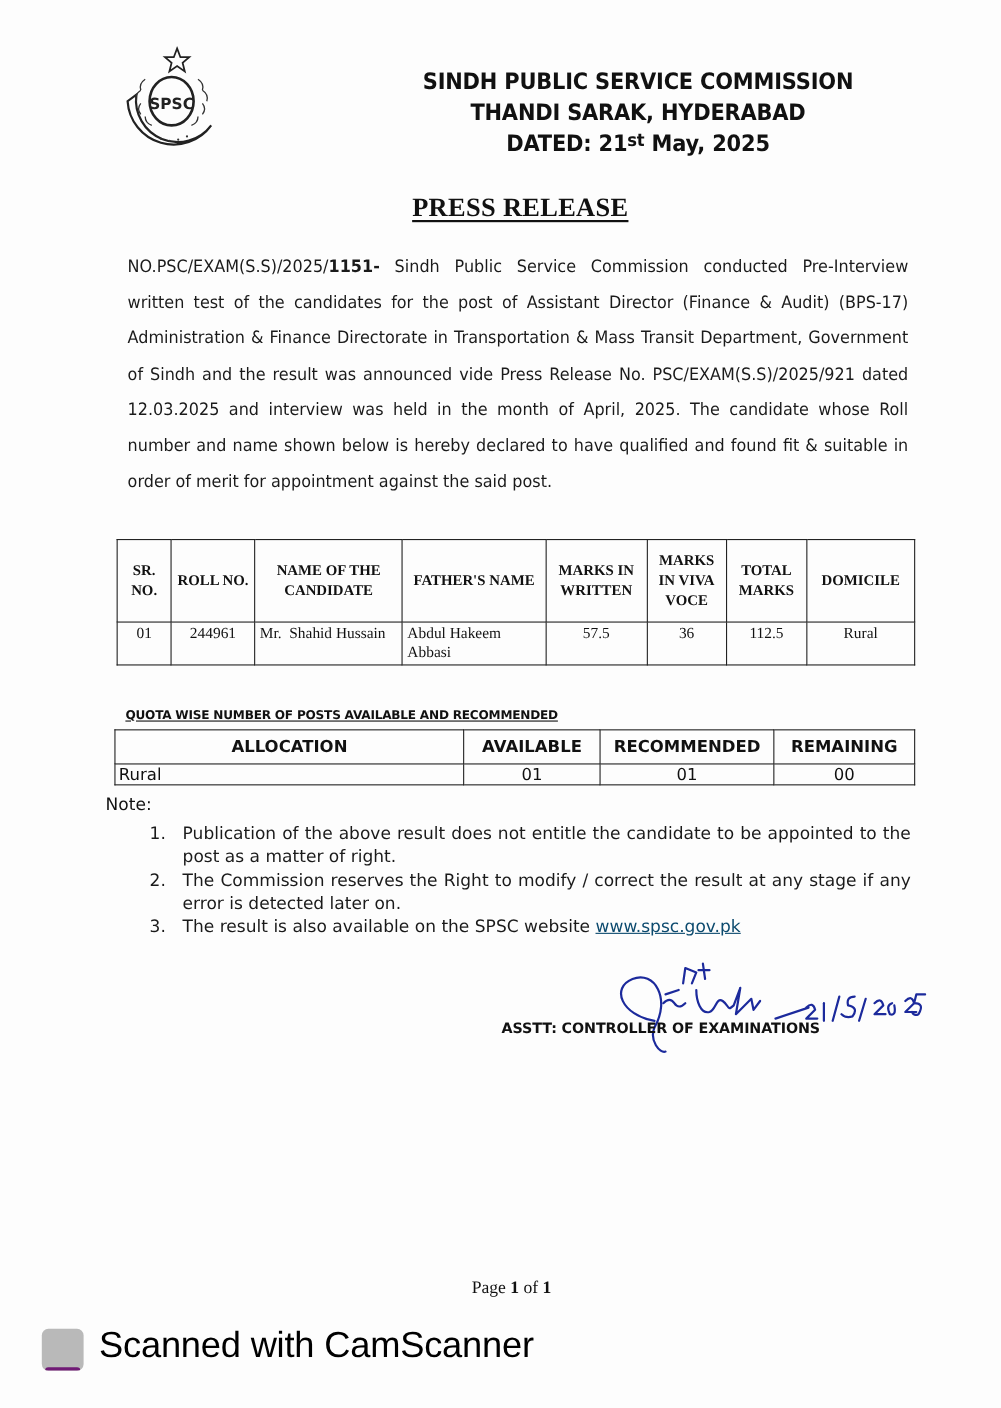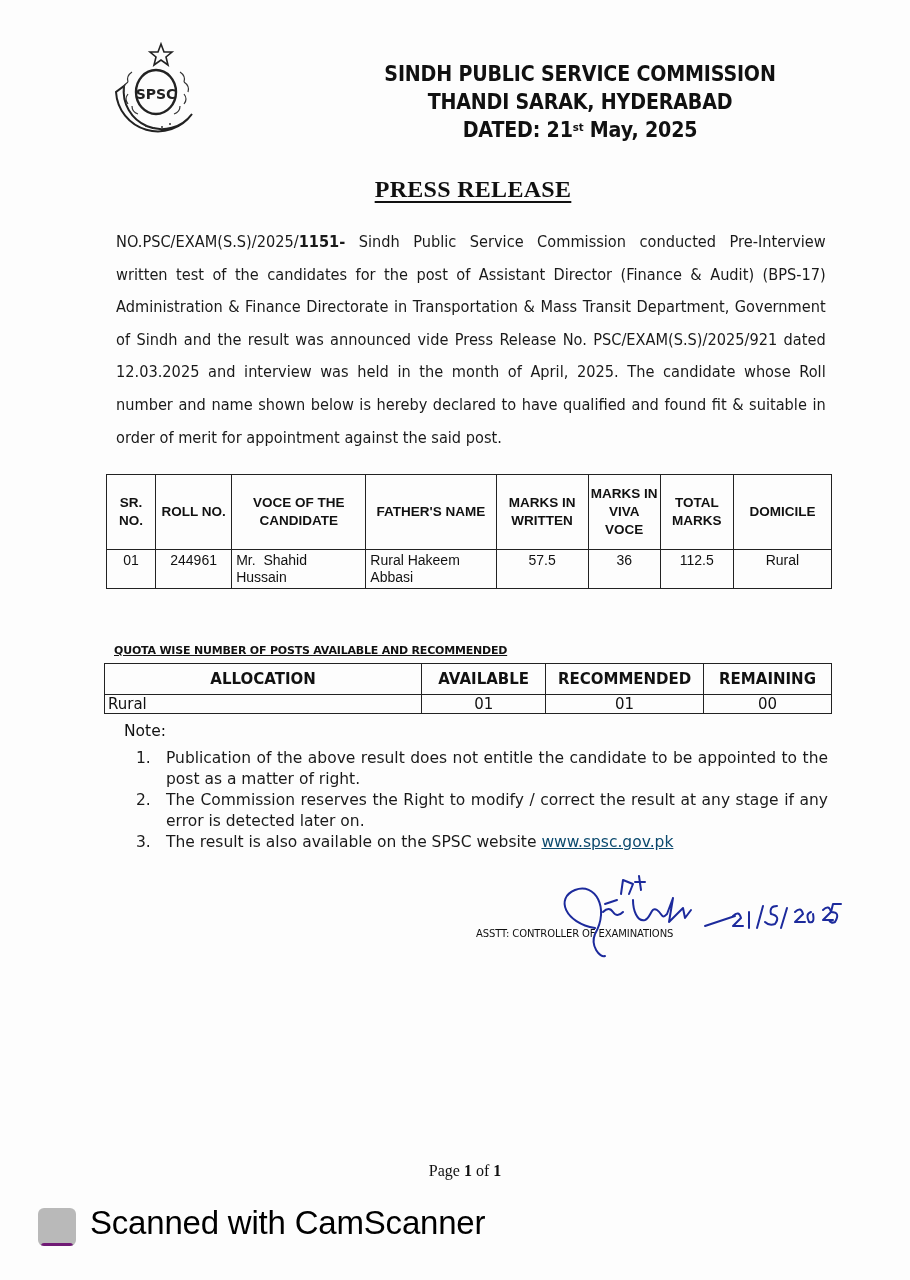--- a/index.html
+++ b/index.html
@@ -14,41 +14,41 @@
   
   .hdr {
     left:300px; width:560px; text-align:center;
     font-family:"DejaVu Sans",sans-serif; font-weight:bold; font-size:20.5px;
     letter-spacing:-0.2px; color:#111; line-height:28px;
     transform:scaleX(0.93); transform-origin:center;
   }
   #hdr1 { top:60px; }
   #hdr2 { top:88px; }
   #hdr3 { top:116px; }
-  .hdr sup { font-size:11px; vertical-align:top; position:relative; top:-2px; }
+  .hdr sup { font-size:16px; vertical-align:top; position:relative; top:-2px; }
   #press-title {
     left:0; width:946px; top:176px; text-align:center;
     font-family:"Liberation Serif","DejaVu Serif",serif; font-weight:bold;
     font-size:24px; text-decoration:underline; text-decoration-thickness:2px;
     text-underline-offset:4px; letter-spacing:0.3px;
   }
   
   #para {
     left:116px; top:226px; width:710px;
     font-family:"DejaVu Sans",sans-serif; font-size:15.5px;
     line-height:32.6px; text-align:justify; color:#1a1a1a;
     transform:scaleX(0.94); transform-origin:left top;
     width:755px;
   }
   #para b { font-weight:bold; }
   
   table { border-collapse:collapse; }
   #result-table {
-    left:106px; top:474px; width:726px;
-    font-family:Liberation Sans, sans-serif; font-size:13px;
+    left:106px; top:490px; width:726px;
+    font-family:Liberation Serif, serif; font-size:13px;
   }
   #result-table th, #result-table td { border:1.6px solid #222; }
   #result-table th {
     font-weight:bold; font-size:13.5px; line-height:18px; text-align:center;
     height:74px; padding:0 2px;
   }
   #result-table td { font-size:14px; height:34px; vertical-align:top; padding:2px 4px; line-height:17px; }
   #result-table td.c { text-align:center; }
   #quota-heading {
     left:114px; top:644px;
@@ -57,35 +57,35 @@
   }
   #quota-table {
     left:104px; top:663px; width:728px;
     font-family:"DejaVu Sans",sans-serif;
     border-radius:16px;
   }
   #quota-table th, #quota-table td { border:1.6px solid #222; }
   #quota-table th { font-size:15px; font-weight:bold; height:30px; text-align:center; padding:0 3px; }
   #quota-table td { font-size:15px; height:18px; padding:0 3px; line-height:18px; }
   #quota-table td.c { text-align:center; }
-  #note-label { left:124px; top:722px; font-size:15.5px; font-family:"DejaVu Sans",sans-serif; }
+  #note-label { left:96px; top:722px; font-size:15.5px; font-family:"DejaVu Sans",sans-serif; }
   #notes {
     left:136px; top:748px; width:692px; margin:0; padding:0; list-style:none;
     font-family:"DejaVu Sans",sans-serif; font-size:15.5px; line-height:21px;
     color:#1a1a1a;
   }
   #notes li { display:flex; margin-bottom:0; }
   #notes .num { width:30px; flex:none; }
   #notes .txt { flex:1; text-align:justify; }
   #notes a { color:#0c4a6e; text-decoration:underline; }
   
   #signature { left:555px; top:868px; width:310px; height:90px; }
   #sign-title {
-    left:476px; top:928px;
-    font-family:"DejaVu Sans",sans-serif; font-weight:normal; font-size:10px; letter-spacing:-0.1px;
+    left:456px; top:928px;
+    font-family:"DejaVu Sans",sans-serif; font-weight:bold; font-size:13px; letter-spacing:-0.1px;
   }
   #page-num {
     left:0; width:930px; top:1162px; text-align:center;
     font-family:"Liberation Serif",serif; font-size:16px;
   }
   #page-num b { font-weight:bold; }
   
   #cs-badge {
     left:38px; top:1208px; width:38px; height:38px; border-radius:6px;
     background:#b9b9b9; overflow:hidden;
@@ -146,34 +146,34 @@
       <col style="width:130px">
     <col style="width:92px">
       <col style="width:72px">
       <col style="width:73px">
       <col style="width:98px">
   </colgroup>
   <thead>
     <tr>
       <th>SR. NO.</th>
       <th>ROLL NO.</th>
-      <th>VOCE OF THE CANDIDATE</th>
+      <th>NAME OF THE CANDIDATE</th>
       <th>FATHER'S NAME</th>
       <th>MARKS IN WRITTEN</th>
       <th>MARKS IN VIVA VOCE</th>
       <th>TOTAL MARKS</th>
       <th>DOMICILE</th>
     </tr>
   </thead>
   <tbody>
     <tr>
       <td class="c">01</td>
       <td class="c">244961</td>
       <td style="white-space:pre-wrap">Mr.  Shahid Hussain</td>
-      <td>Rural Hakeem Abbasi</td>
+      <td>Abdul Hakeem Abbasi</td>
       <td class="c">57.5</td>
       <td class="c">36</td>
       <td class="c">112.5</td>
       <td class="c">Rural</td>
     </tr>
   </tbody>
 </table>
 
 <div id="quota-heading" class="abs">QUOTA WISE NUMBER OF POSTS AVAILABLE AND RECOMMENDED</div>
 <table id="quota-table" class="abs">

